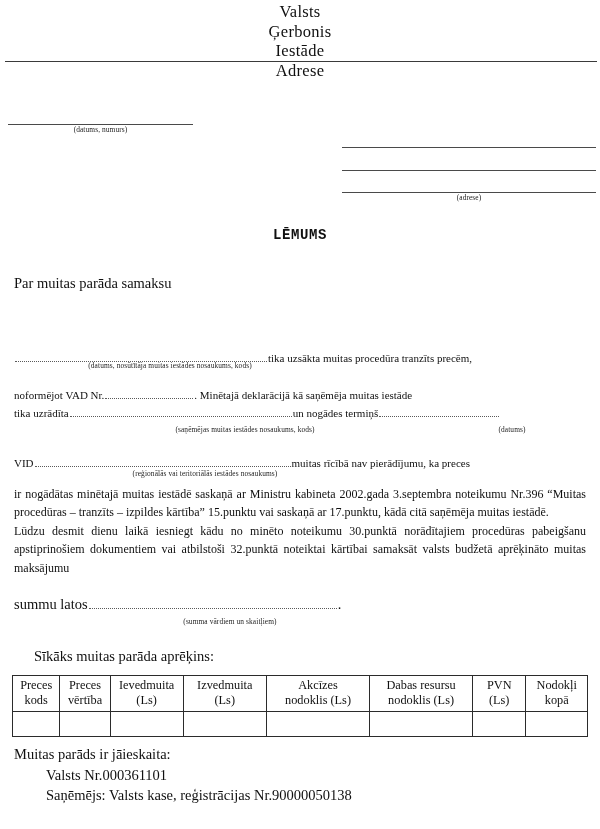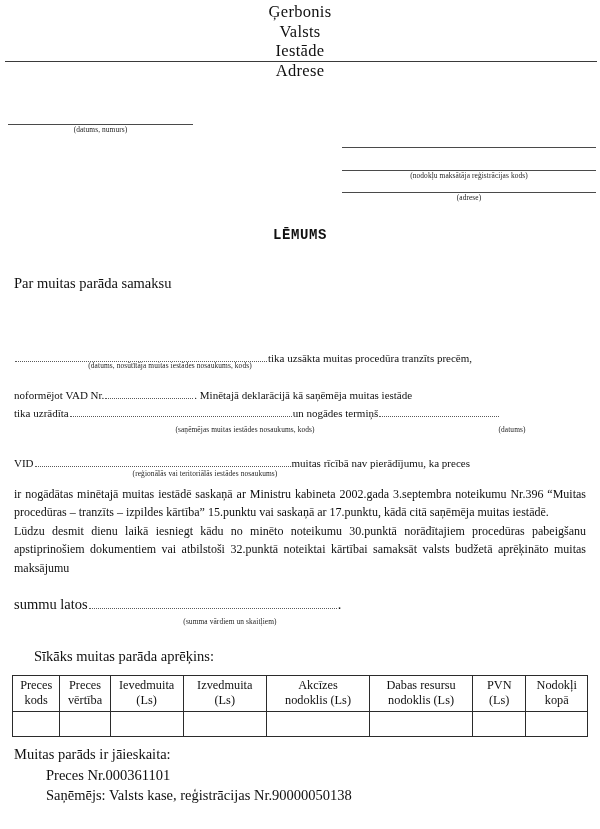--- a/index.html
+++ b/index.html
@@ -173,34 +173,33 @@
   }
   .payment .indent { padding-left: 32px; }
   .payment div { white-space: nowrap; }
 </style>
 </head>
 <body>
 
 <div class="page">
 
   <div class="letterhead">
+    <div>Valsts</div>
     <div>Ģerbonis</div>
-    <div>Valsts</div>
     <div>Iestāde</div>
     <div>Adrese</div>
   </div>
   <div class="head-rule"></div>
 
   <div class="field-line" id="datums-numurs-rule"></div>
   <div class="field-caption" id="datums-numurs-cap">(datums, numurs)</div>
 
   <div class="field-line" id="recipient-rule"></div>
 
   <div class="field-line" id="taxcode-rule"></div>
-  <div class="field-caption" id="taxcode-cap">(nodokļu maksātāja reģistrācijas kods)</div>
 
   <div class="field-line" id="address-rule"></div>
   <div class="field-caption" id="address-cap">(adrese)</div>
 
   <div class="doc-title">LĒMUMS</div>
   <div class="subject">Par muitas parāda samaksu</div>
 
   <div class="body-line" id="line-uzsakta"><span class="dots" style="width:252px"></span><span>tika uzsākta muitas procedūra tranzīts precēm,</span></div>
   <div class="field-caption" id="cap-nosutitaja">(datums, nosūtītāja muitas iestādes nosaukums, kods)</div>
 
@@ -279,17 +278,17 @@
         <td></td>
         <td></td>
         <td></td>
         <td></td>
       </tr>
     </tbody>
   </table>
 
   <div class="payment">
     <div>Muitas parāds ir jāieskaita:</div>
-    <div class="indent">Preces Nr.000361101</div>
+    <div class="indent">Valsts Nr.000361101</div>
     <div class="indent">Saņēmējs: Valsts kase, reģistrācijas Nr.90000050138</div>
   </div>
 
 </div>
 
 </body></html>

